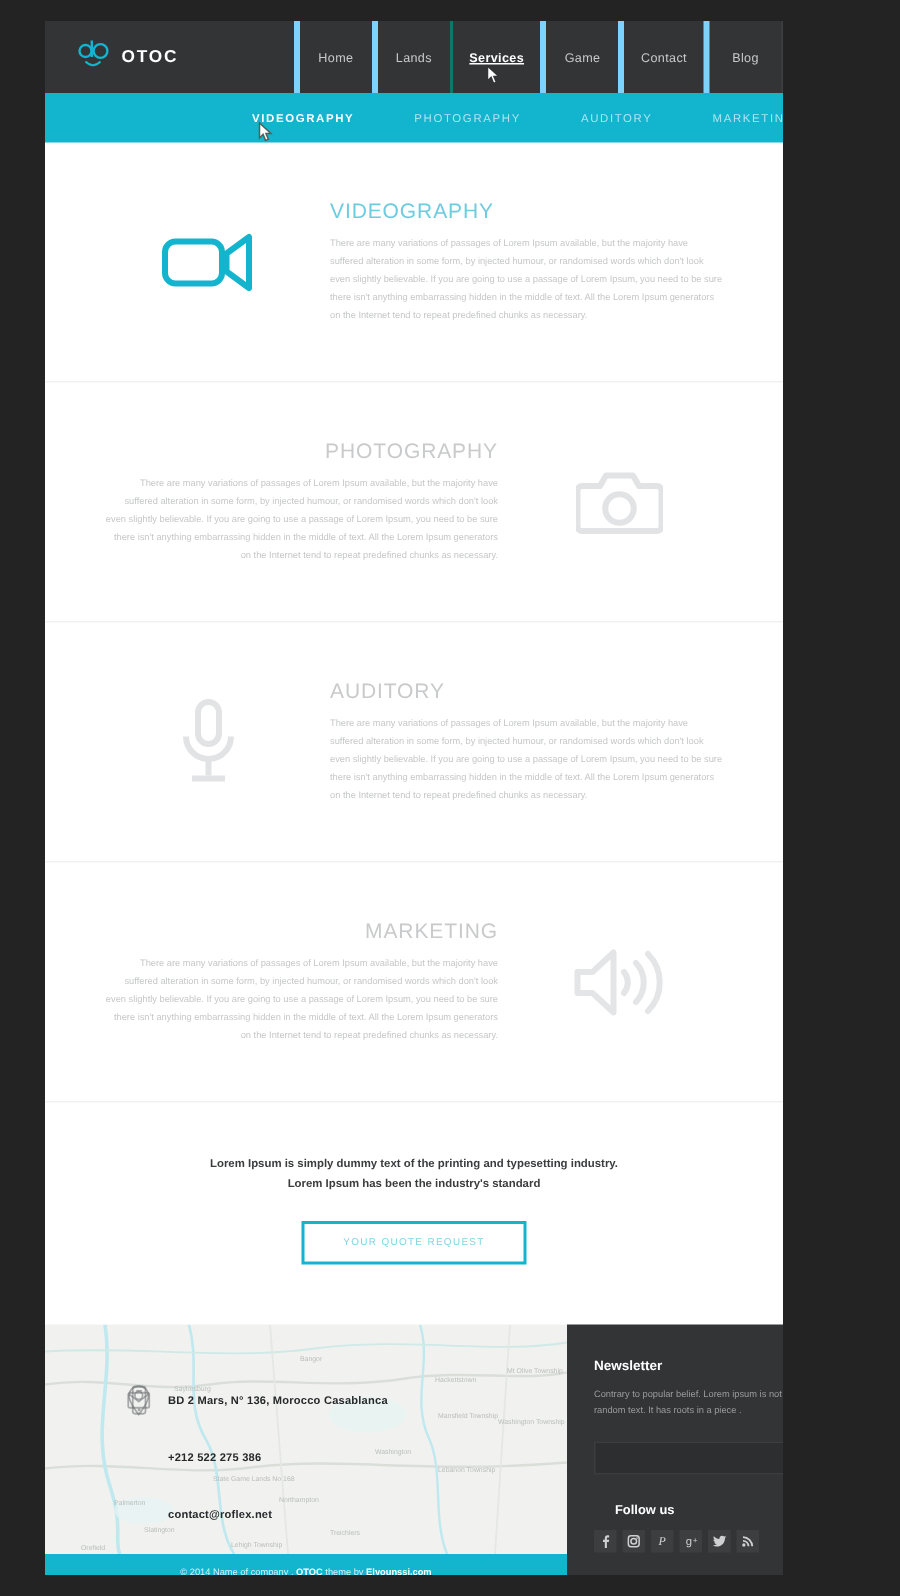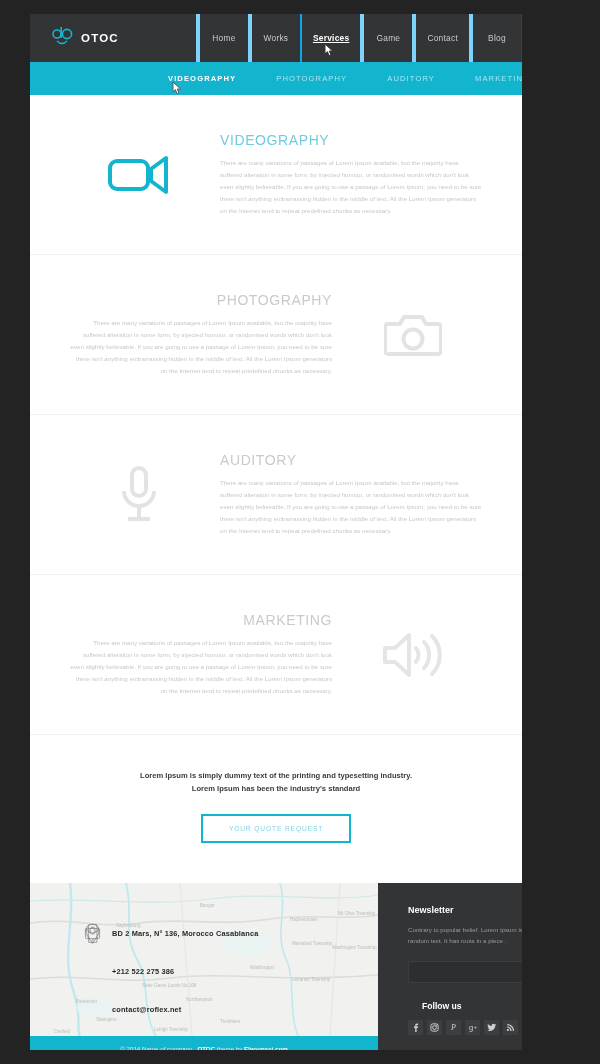--- a/index.html
+++ b/index.html
@@ -33,21 +33,21 @@
   .topnav { display: flex; align-items: stretch; flex: 1; }
   .topnav-item {
     display: flex; align-items: center; justify-content: center;
     min-width: 52px; padding: 0 11px;
     color: #c8c9ca; font-size: 8.4px; letter-spacing: .25px;
     border-left: 4px solid #7dd3fc; position: relative;
     cursor: pointer;
   }
   .topnav-item.active {
     color: #ffffff; font-weight: bold;
-    border-left: 2px solid #0ea5e9;
+    border-left: 2px solid #0f766e;
     text-decoration: underline;
   }
   .topnav-tail { flex: 1; border-left: 1px solid #3e3f41; }
 
   
   .subnav {
     height: 33px; background: #13b4cd;
     display: flex; align-items: center; position: relative;
   }
   .subnav-inner { display: flex; gap: 40px; padding-left: 138px; }
@@ -109,21 +109,21 @@
     position: absolute; left: 54px; top: 40px;
     display: flex; flex-direction: column; gap: 17px;
   }
   .contact-row { display: flex; align-items: center; gap: 11px; }
   .contact-ico { width: 17px; height: 21px; flex: none; opacity: .55; }
   .contact-txt {
     font-size: 7.4px; font-weight: bold; color: #27282a;
     letter-spacing: .15px;
   }
   .news {
-    flex: 1; background: #333436; padding: 22px 20px 0 30px;
+    flex: 1; background: #333436; padding: 22px 20px 0 18px;
   }
   .news-title {
     color: #ffffff; font-size: 9px; font-weight: bold; margin-bottom: 9px;
   }
   .news-text {
     color: #9a9b9d; font-size: 6.2px; line-height: 1.85; margin-bottom: 14px;
   }
   .news-form { display: flex; height: 22px; width: 158px; }
   .news-input {
     flex: 1; background: #2d2e30; border: 1px solid #3c3d3f; border-right: none;
@@ -164,21 +164,21 @@
           <circle cx="5" cy="9" r="4" fill="none" stroke="#13b4cd" stroke-width="1.6"></circle>
           <line x1="9.2" y1="2" x2="9.2" y2="13" stroke="#13b4cd" stroke-width="1.6"></line>
           <circle cx="15" cy="9" r="4.6" fill="none" stroke="#13b4cd" stroke-width="1.6"></circle>
           <path d="M5 16 q5 5 10 0" fill="none" stroke="#13b4cd" stroke-width="1.4"></path>
         </svg>
       </span>
       <span class="brand-name">OTOC</span>
     </div>
     <div class="topnav">
       <div class="topnav-item">Home</div>
-      <div class="topnav-item">Works</div>
+      <div class="topnav-item">Lands</div>
       <div class="topnav-item active">
         <span>Services</span>
         <span class="cursor" style="left:22px; top:29px;">
           <svg width="11" height="14" viewBox="0 0 11 14">
             <path d="M1 1 L1 11 L3.4 8.6 L5 12.6 L6.9 11.8 L5.3 8 L8.6 8 Z" fill="#ffffff" stroke="#333436" stroke-width="1"></path>
           </svg>
         </span>
       </div>
       <div class="topnav-item">Game</div>
       <div class="topnav-item">Contact</div>

